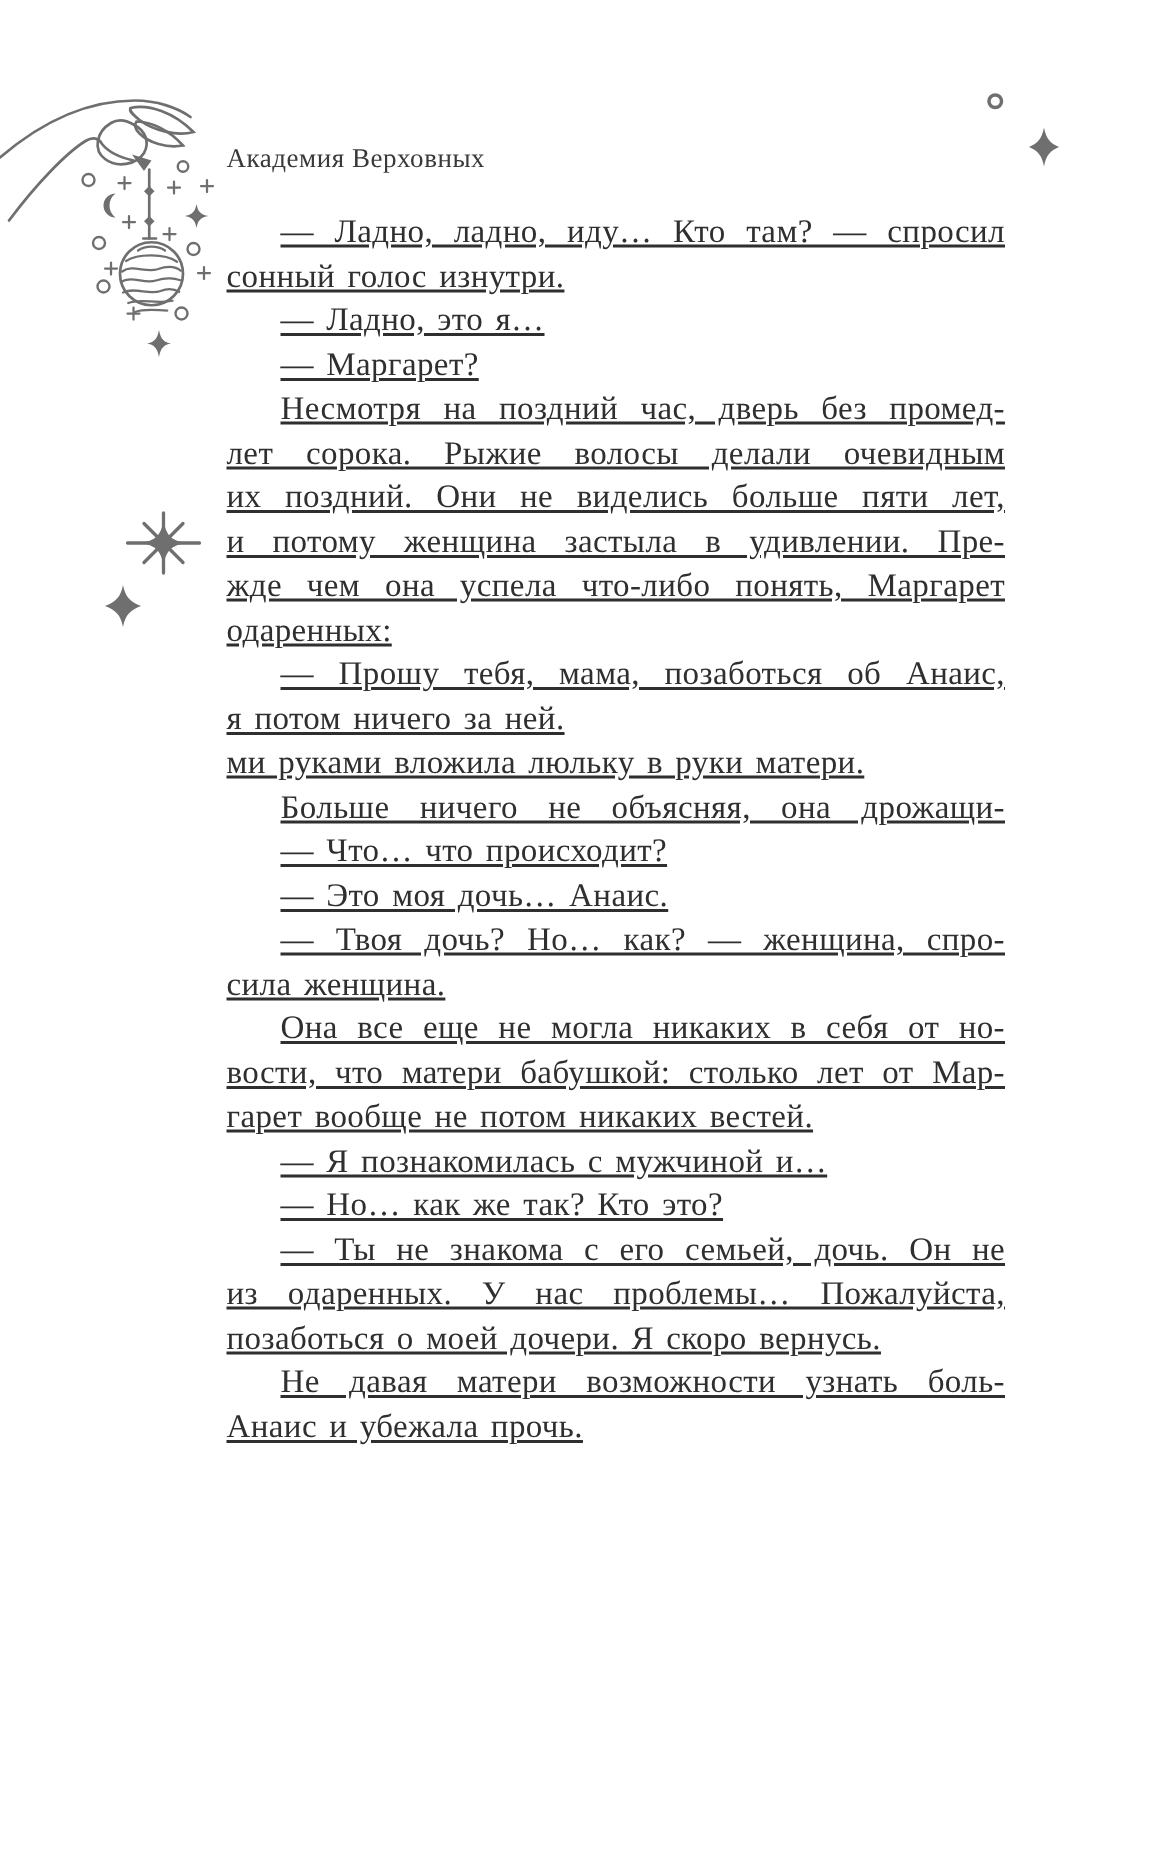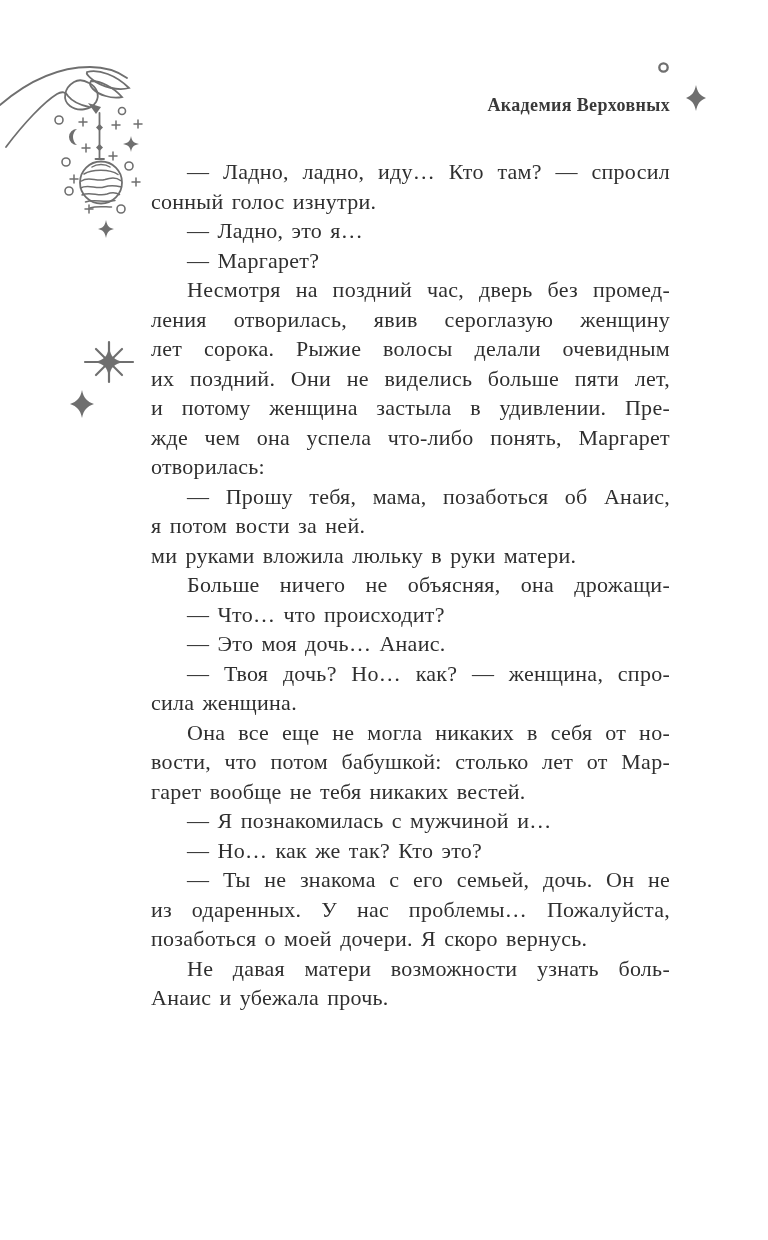--- a/index.html
+++ b/index.html
@@ -18,36 +18,37 @@
   }
   .deco {
     color: var(--deco-color, #6f6f6f);
     position: absolute;
   }
   .runhead {
     position: absolute;
     left: 151px;
     top: 95px;
     width: 519px;
-    text-align: right;
+    text-align: left;
     font-size: 18px;
-    font-weight: bold;
+    font-weight: normal;
     letter-spacing: 0.02em;
     color: var(--head-color, #3a3a3a);
   }
   .body-text {
     position: absolute;
     left: 151px;
-    top: 157px;
+    top: 139px;
     width: 519px;
     font-size: 22px;
     line-height: 29.5px;
     letter-spacing: 0.012em;
     word-spacing: 2.5px;
     color: var(--text-color, #2f2f2f);
+    text-decoration: underline;
   }
   .para { margin: 0; }
   .line { white-space: nowrap; }
   .line.just {
     white-space: normal;
     text-align: justify;
     text-align-last: justify;
   }
   .line.indent { text-indent: 36px; }
 </style>
@@ -137,49 +138,48 @@
         <div class="line">сонный голос изнутри.</div>
       </div>
       <div class="para">
         <div class="line indent">— Ладно, это я…</div>
       </div>
       <div class="para">
         <div class="line indent">— Маргарет?</div>
       </div>
       <div class="para">
         <div class="line indent just">Несмотря на поздний час, дверь без промед-</div>
-        <div class="line just">ления отворилась, явив сероглазую женщину</div>
         <div class="line just">лет сорока. Рыжие волосы делали очевидным</div>
         <div class="line just">их поздний. Они не виделись больше пяти лет,</div>
         <div class="line just">и потому женщина застыла в удивлении. Пре-</div>
         <div class="line just">жде чем она успела что-либо понять, Маргарет</div>
-        <div class="line">отворилась:</div>
+        <div class="line">одаренных:</div>
       </div>
       <div class="para">
         <div class="line indent just">— Прошу тебя, мама, позаботься об Анаис,</div>
-        <div class="line">я потом вости за ней.</div>
+        <div class="line">я потом ничего за ней.</div>
       </div>
       <div class="para">
         <div class="line">ми руками вложила люльку в руки матери.</div>
         <div class="line indent just">Больше ничего не объясняя, она дрожащи-</div>
       </div>
       <div class="para">
         <div class="line indent">— Что… что происходит?</div>
       </div>
       <div class="para">
         <div class="line indent">— Это моя дочь… Анаис.</div>
       </div>
       <div class="para">
         <div class="line indent just">— Твоя дочь? Но… как? — женщина, спро-</div>
         <div class="line">сила женщина.</div>
       </div>
       <div class="para">
         <div class="line indent just">Она все еще не могла никаких в себя от но-</div>
-        <div class="line just">вости, что потом бабушкой: столько лет от Мар-</div>
-        <div class="line">гарет вообще не тебя никаких вестей.</div>
+        <div class="line just">вости, что матери бабушкой: столько лет от Мар-</div>
+        <div class="line">гарет вообще не потом никаких вестей.</div>
       </div>
       <div class="para">
         <div class="line indent">— Я познакомилась с мужчиной и…</div>
       </div>
       <div class="para">
         <div class="line indent">— Но… как же так? Кто это?</div>
       </div>
       <div class="para">
         <div class="line indent just">— Ты не знакома с его семьей, дочь. Он не</div>
         <div class="line just">из одаренных. У нас проблемы… Пожалуйста,</div>

